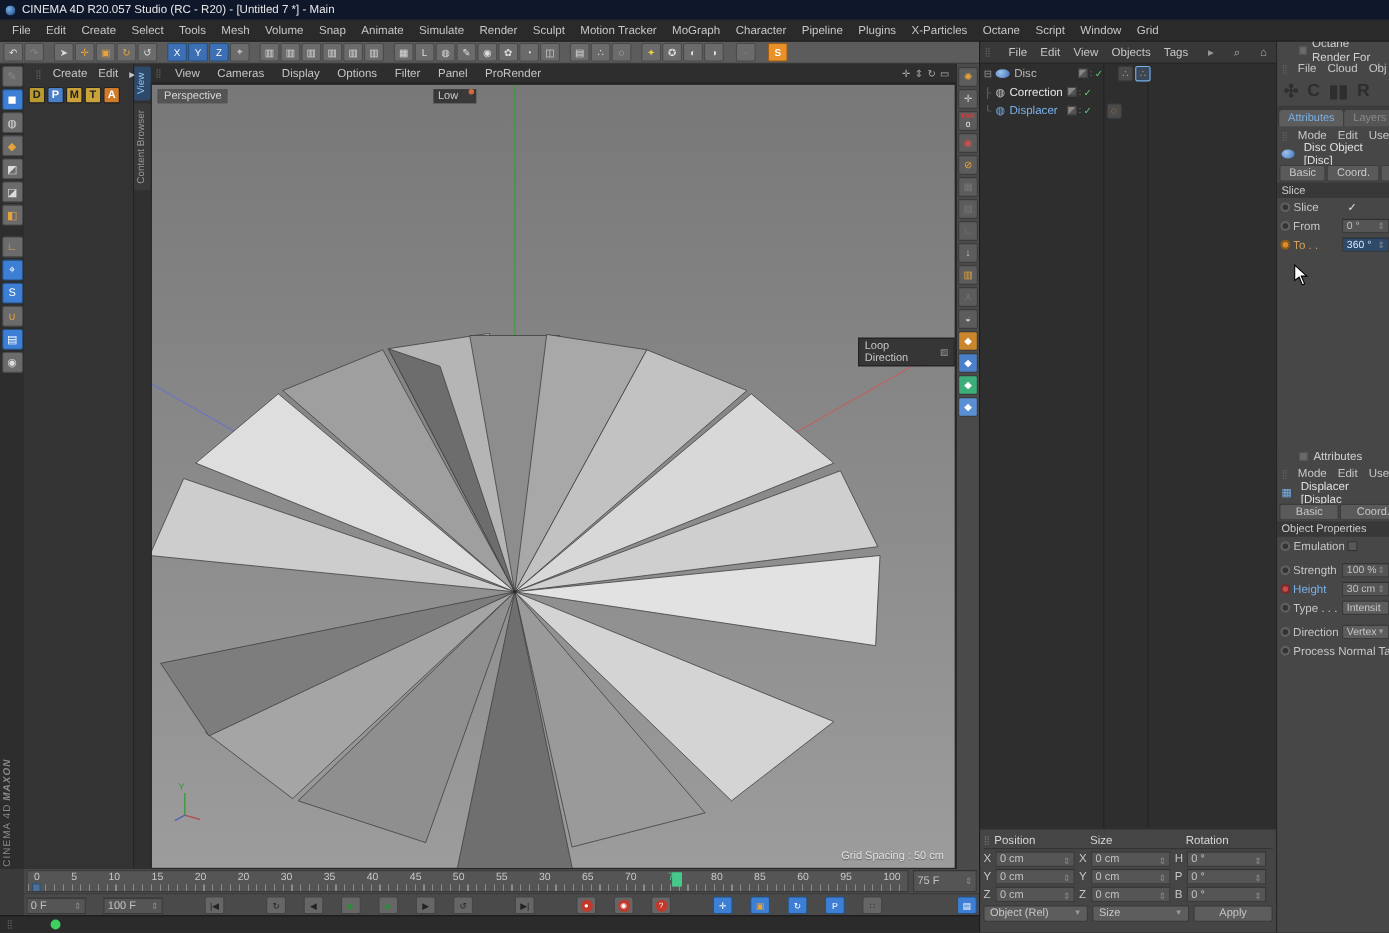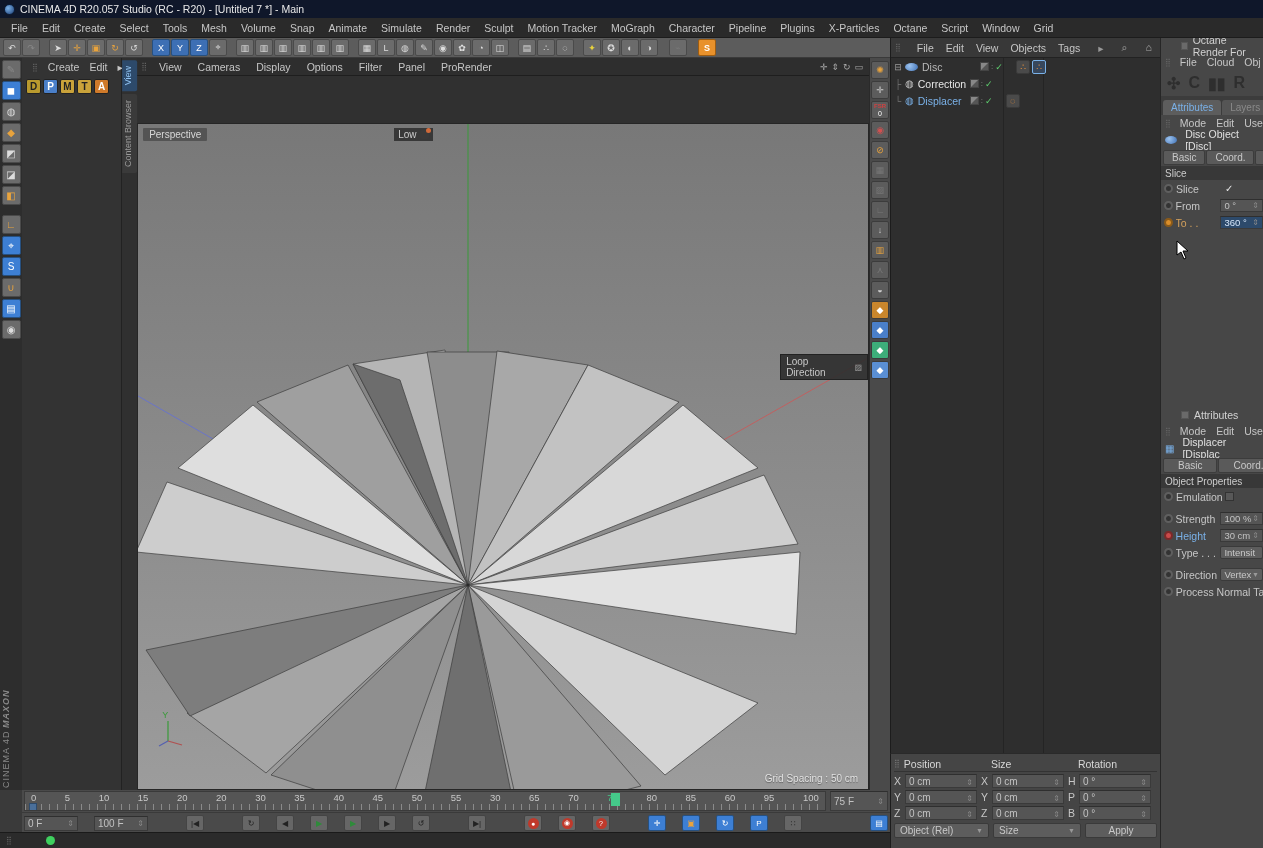--- a/index.html
+++ b/index.html
@@ -46,21 +46,21 @@
   
   .viewport { position:absolute; left:122px; top:58px; width:768px; height:732px; background:#303030; display:flex; }
   .vp-tabs { width:16px; display:flex; flex-direction:column; gap:3px; padding-top:2px; }
   .vtab { writing-mode:vertical-rl; transform:rotate(180deg); font-size:9px; color:#9a9a9a; background:#3a3a3a; padding:6px 1px; border-radius:2px 0 0 2px; text-align:center; }
   .vtab.active { background:#2d4a6b; color:#8fc1ef; }
   .vp-main { flex:1; display:flex; flex-direction:column; }
   .vp-menubar { height:18px; background:#2e2e2e; display:flex; align-items:center; color:#c6c6c6; border-bottom:1px solid #1e1e1e; }
   .vp-menubar .mi { padding:0 8px; }
   .vp-menubar .handle { color:#666; font-size:8px; padding:0 4px; }
   .vp-viewicons { margin-left:auto; display:flex; gap:4px; padding-right:6px; color:#aaa; font-size:9px; }
-  .vp-canvas { position:relative; flex:1; background:linear-gradient(#787878, #9c9c9c); border:1px solid #262626; overflow:hidden;margin-top:47px; }
+  .vp-canvas { position:relative; flex:1; background:linear-gradient(#787878, #9c9c9c); border:1px solid #262626; overflow:hidden; }
   .vp-label { position:absolute; left:5px; top:4px; background:rgba(40,40,40,.45); color:#d8d8d8; padding:1px 6px; font-size:10px; border-radius:1px; }
   .vp-low { position:absolute; left:256px; top:4px; background:rgba(35,35,35,.75); color:#cccccc; padding:1px 4px; font-size:10px; display:flex; gap:3px; align-items:center; }
   .vp-low .reddot { width:9px; height:9px; background:#3a3a3a; border-radius:2px; position:relative; }
   .vp-low .reddot::after { content:""; position:absolute; right:-2px; top:-2px; width:5px; height:5px; border-radius:50%; background:#d06a3a; }
   .vp-tooltip { position:absolute; left:642px; top:230px; background:rgba(45,45,45,.9); border:1px solid #222; color:#c8c8c8; padding:1px 5px; font-size:10px; display:flex; gap:4px; align-items:center; }
   .vp-grid { position:absolute; right:10px; bottom:5px; color:#e2e2e2; font-size:10px; text-shadow:0 1px 1px rgba(0,0,0,.4); }
   .vp-gizmo { position:absolute; left:18px; bottom:42px; width:40px; height:34px; }
   .vp-gizmo .ylab { position:absolute; left:6px; top:-3px; color:#3a9a3a; font-size:9px; }
   .vp-sidestrip { width:22px; background:#4a4a4a; border-left:1px solid #2a2a2a; display:flex; flex-direction:column; align-items:center; gap:2px; padding-top:3px; }
   .ss-btn { width:18px; height:18px; background:#5c5c5c; border:1px solid #3c3c3c; border-radius:2px; font-size:9px; color:#ccc; display:flex; align-items:center; justify-content:center; flex-direction:column; line-height:7px; }

